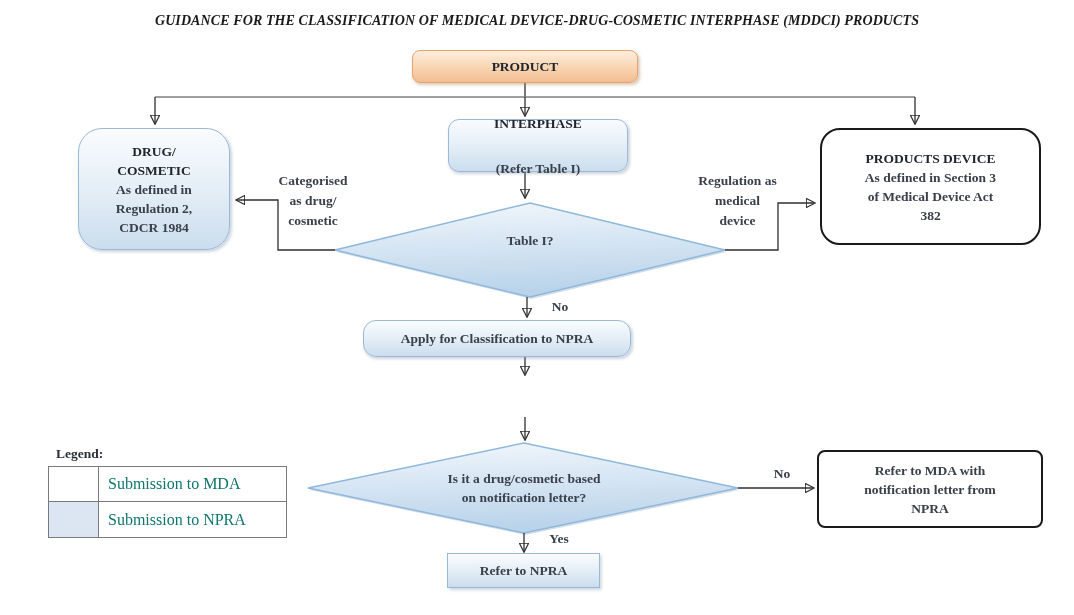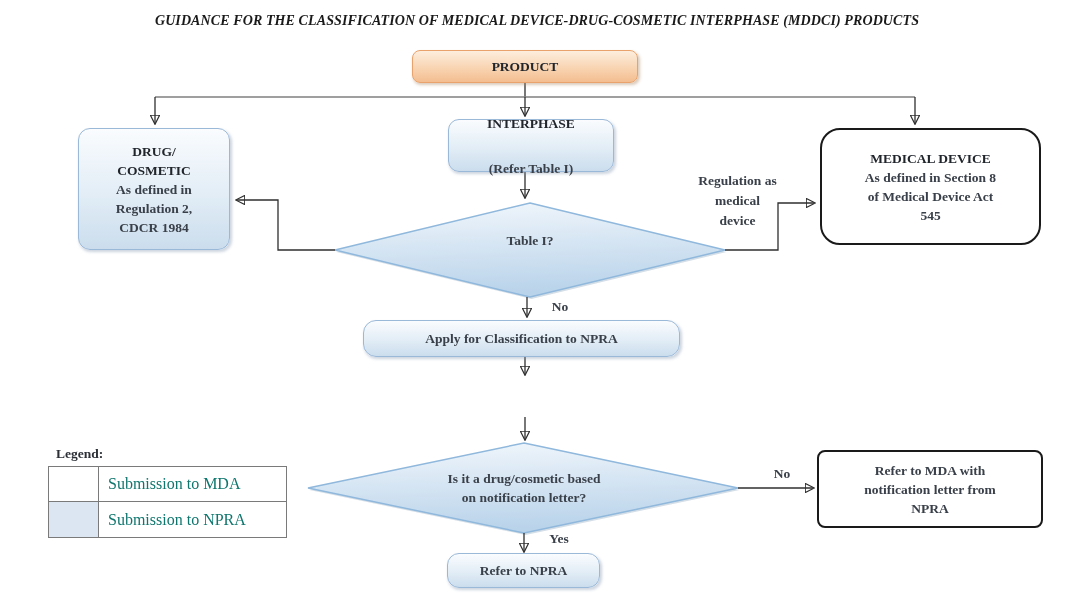--- a/index.html
+++ b/index.html
@@ -122,71 +122,76 @@
     <path d="M738,488 H813" marker-end="url(#ah)"></path>
     <path d="M524,533 V551" marker-end="url(#ah)"></path>
   </svg>
 
   <div class="title">GUIDANCE FOR THE CLASSIFICATION OF MEDICAL DEVICE-DRUG-COSMETIC INTERPHASE (MDDCI) PRODUCTS</div>
 
   <div class="node orange" style="left:412px;top:50px;width:226px;height:33px;">
     <div class="hd">PRODUCT</div>
   </div>
 
-  <div class="node blue" style="left:78px;top:128px;width:152px;height:122px;border-radius:12px;">
+  <div class="node blue" style="left:78px;top:128px;width:152px;height:122px;border-radius:24px;">
     <div class="hd">DRUG/</div>
     <div class="hd">COSMETIC</div>
     <div>As defined in</div>
     <div>Regulation 2,</div>
     <div>CDCR 1984</div>
   </div>
 
-  <div class="node blue" style="left:448px;top:119px;width:166px;height:53px;border-radius:11px;gap:26px;">
+  <div class="node blue" style="left:448px;top:119px;width:180px;height:53px;border-radius:11px;gap:26px;">
     <div class="hd">INTERPHASE</div>
     <div>(Refer Table I)</div>
   </div>
 
   <div class="node outline" style="left:820px;top:128px;width:221px;height:117px;border-radius:20px;">
-    <div class="hd">MEDICAL DEVICE</div>
-    <div>As defined in Section 8</div>
+    <div class="hd">PRODUCTS DEVICE</div>
+    <div>As defined in Section 3</div>
     <div>of Medical Device Act</div>
-    <div>545</div>
+    <div>382</div>
   </div>
 
   <div class="dtext" style="left:380px;top:231px;width:300px;">
     <div>Table I?</div>
   </div>
 
+  <div class="lbl" style="left:248px;top:171px;width:130px;">
+    <div>Categorised</div>
+    <div>as drug/</div>
+    <div>cosmetic</div>
+  </div>
   <div class="lbl" style="left:670px;top:171px;width:135px;">
     <div>Regulation as</div>
     <div>medical</div>
     <div>device</div>
   </div>
   <div class="lbl" style="left:540px;top:297px;width:40px;">No</div>
 
-  <div class="node blue" style="left:363px;top:320px;width:317px;height:37px;border-radius:13px;">
+  <div class="node blue" style="left:363px;top:320px;width:268px;height:37px;border-radius:13px;">
     <div>Apply for Classification to NPRA</div>
   </div>
 
 
   <div class="dtext" style="left:374px;top:469px;width:300px;">
     <div>Is it a drug/cosmetic based</div>
     <div>on notification letter?</div>
   </div>
 
   <div class="lbl" style="left:760px;top:464px;width:44px;">No</div>
   <div class="lbl" style="left:534px;top:529px;width:50px;">Yes</div>
 
   <div class="node outline" style="left:817px;top:450px;width:226px;height:78px;border-radius:8px;">
     <div>Refer to MDA with</div>
     <div>notification letter from</div>
     <div>NPRA</div>
   </div>
 
-  <div class="node blue" style="left:447px;top:553px;width:153px;height:35px;border-radius:12px;">
+  <div class="node blue" style="left:447px;top:553px;width:153px;height:35px;border-radius:0;">
     <div>Refer to NPRA</div>
   </div>
 
   <div class="legend-title">Legend:</div>
   <div class="legend-table">
     <div class="cell" style="background: rgb(255, 255, 255);"></div>
     <div class="cell txt last-col">Submission to MDA</div>
     <div class="cell last-row" style="background: rgb(220, 230, 242);"></div>
     <div class="cell txt last-col last-row">Submission to NPRA</div>
   </div>

